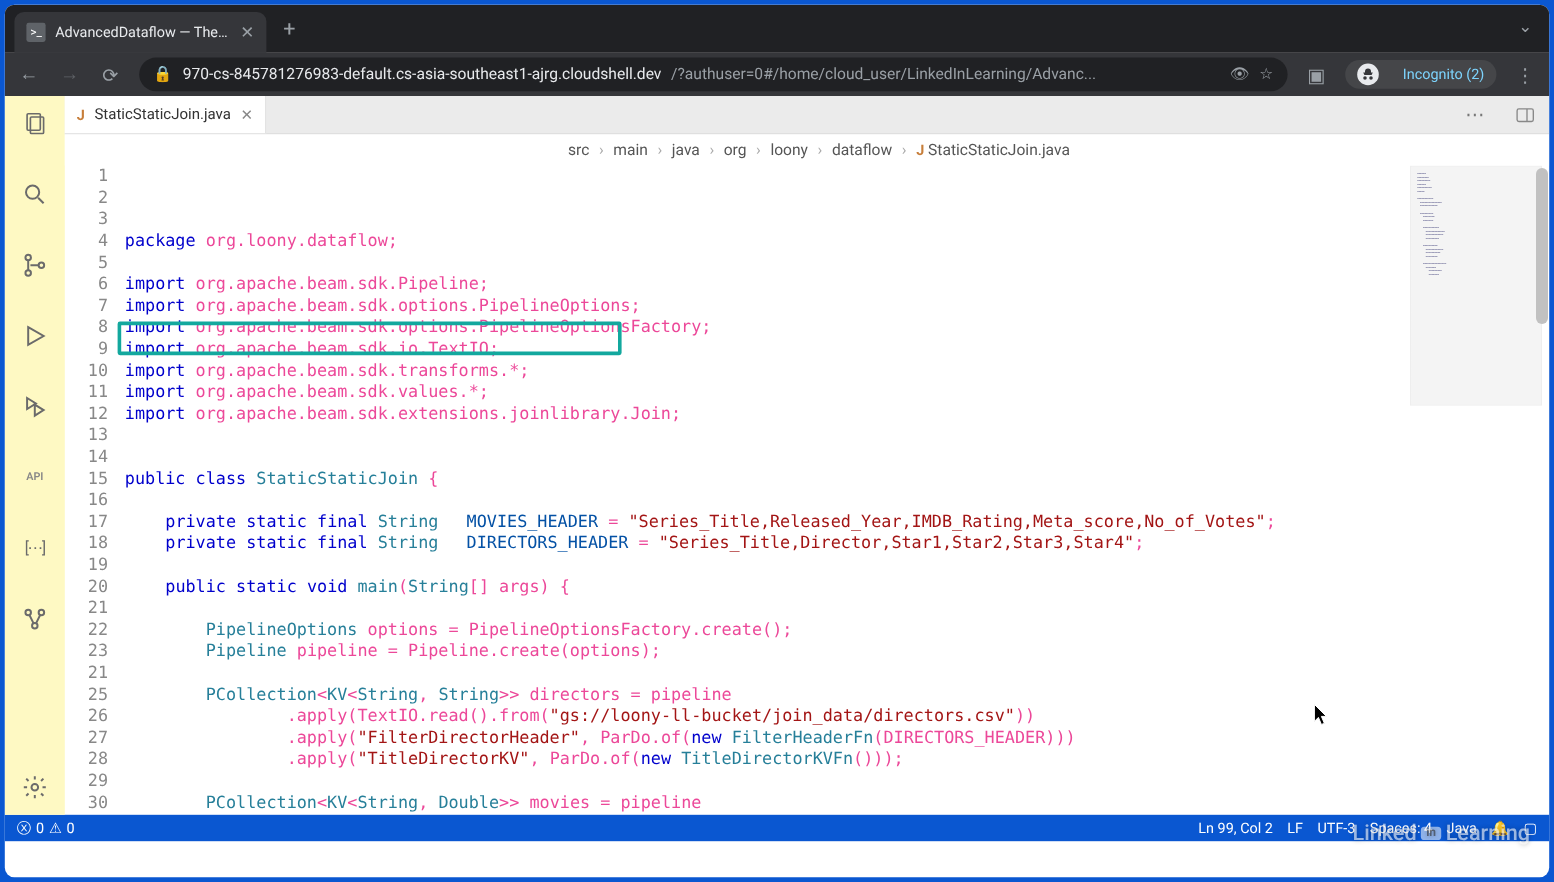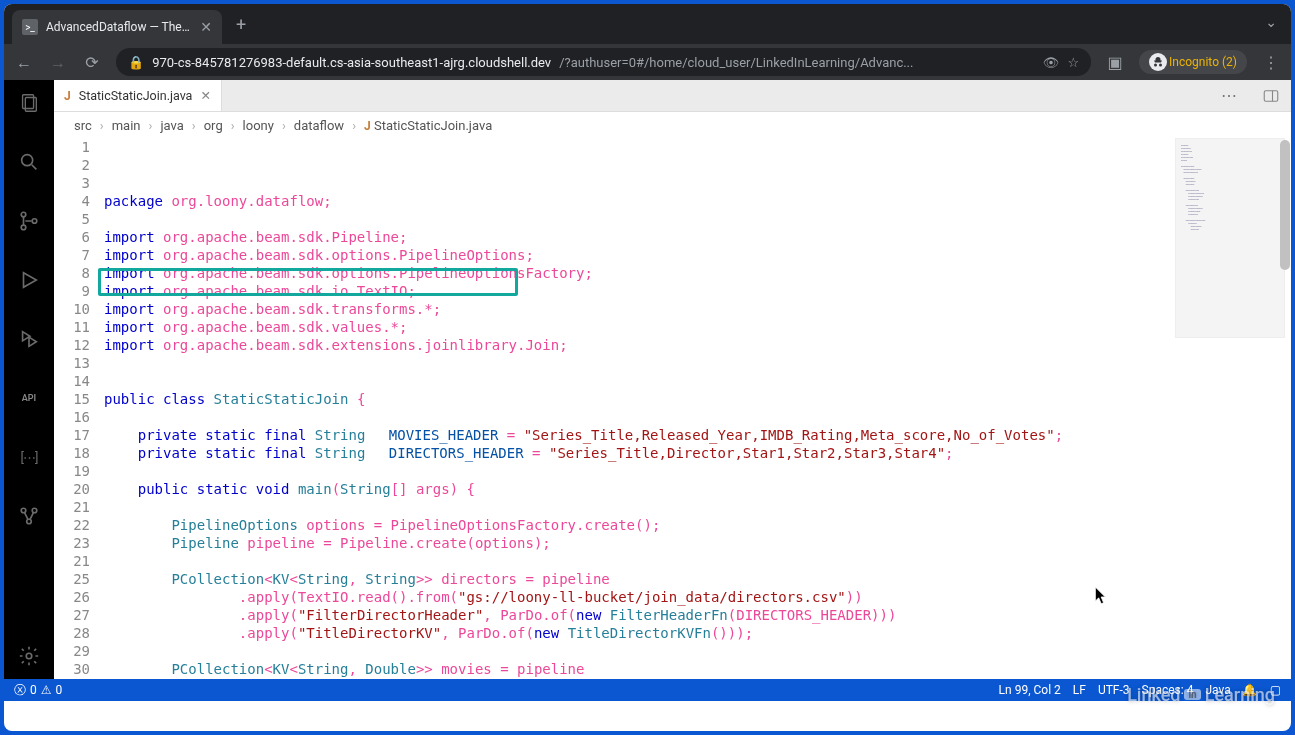--- a/index.html
+++ b/index.html
@@ -68,23 +68,23 @@
   height:28px;
   display:flex;
   align-items:center;
   padding:0 12px;
   gap:8px;
   font-size:13px;
 }
 .url-host { color:#e8eaed;}
 .url-path { color:#9aa0a6; white-space:nowrap; overflow:hidden; text-overflow:ellipsis;}
 .incog {
-  display:flex; align-items:center; gap:2px;
+  display:flex; align-items:center; gap:20px;
   background:#454649; border-radius:14px; padding:3px 10px;
-  color:#eab308; font-size:12px;
+  color:#7dd3fc; font-size:12px;
 }
 .incog-ico {width:18px;height:18px;background:#e8eaed;border-radius:50%;display:flex;align-items:center;justify-content:center;}
 .incog-ico svg{width:12px;height:12px;}
 
 .menu-bar {
   background:#e1e1e1;
   height:30px;
   display:flex;
   align-items:center;
   padding-left:56px;
@@ -95,21 +95,21 @@
 }
 .menu-item { padding:4px 10px; cursor:pointer;}
 
 .ide {
   display:flex;
   height: calc(100% - 40px - 36px - 30px - 22px);
   background:#fff;
 }
 .activity-bar {
   width:50px;
-  background:#000000;
+  background:#fef9c3;
   display:flex;
   flex-direction:column;
   align-items:center;
   padding-top:10px;
   gap:33px;
 }
 .act-ico {
   width:26px; height:26px;
   color:#6b6b6b;
   cursor:pointer;
@@ -145,20 +145,21 @@
 .side-toggle { width:40px; display:flex; align-items:center; justify-content:center; color:#888;}
 .breadcrumb {
   height:26px;
   display:flex;
   align-items:center;
   padding-left:20px;
   gap:4px;
   font-size:13px;
   color:#555;
   background:#fff;
+  justify-content:center;
 }
 .crumb { cursor:pointer; }
 .crumb-sep { color:#aaa; padding:0 4px; font-size:13px;}
 .code-wrap {
   flex:1;
   display:flex;
   overflow:hidden;
   font-family: "Menlo","Consolas",monospace;
   font-size:14px;
   line-height:18px;

